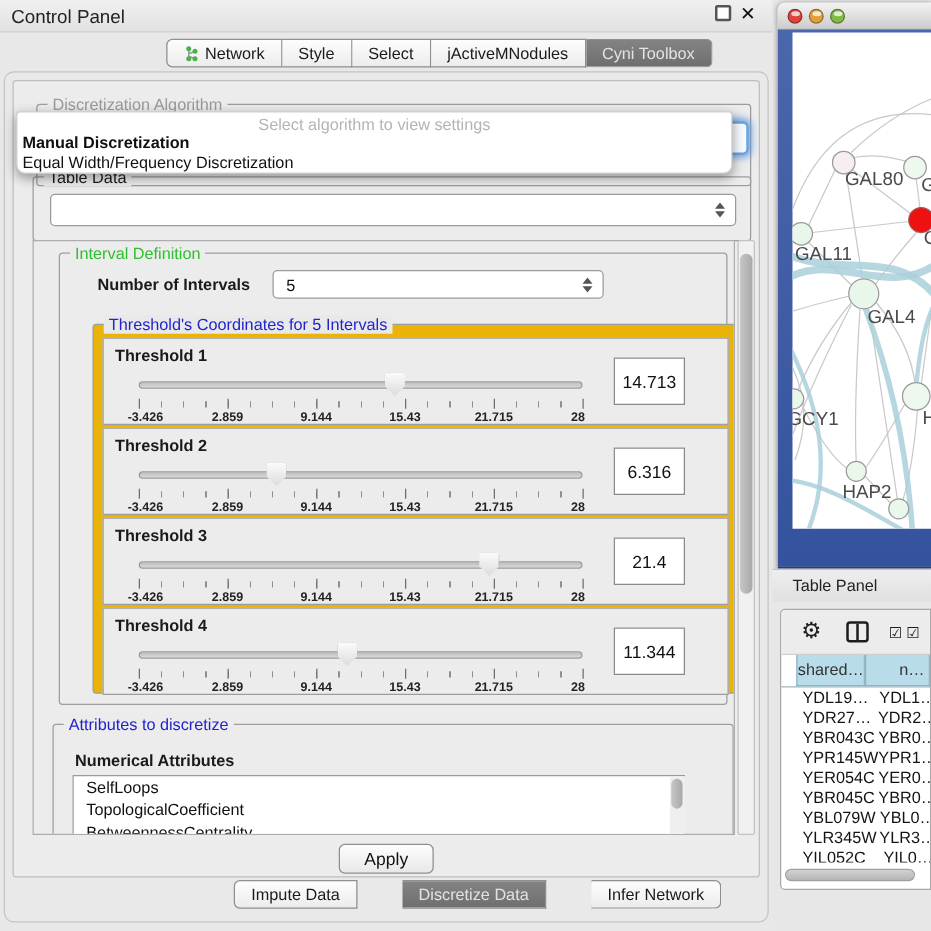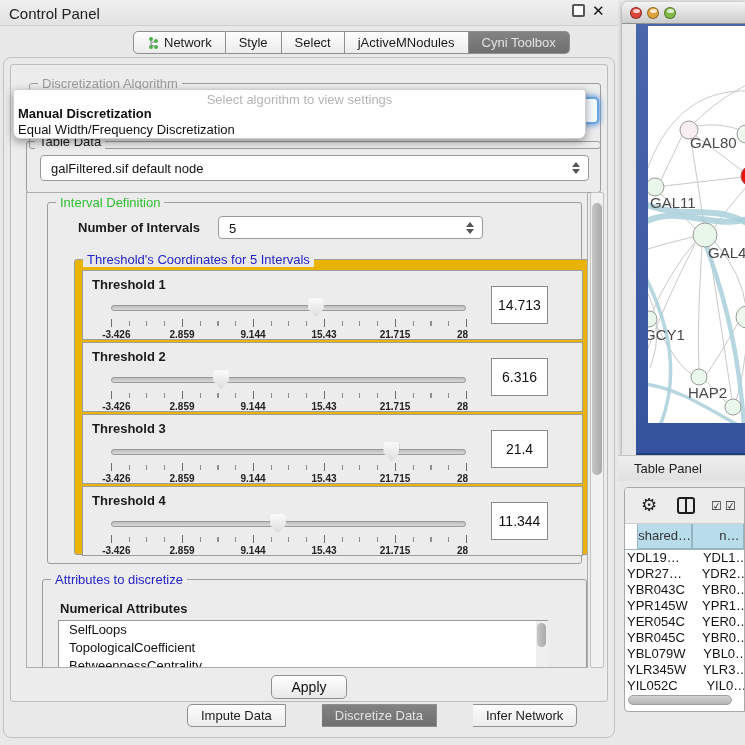--- a/index.html
+++ b/index.html
@@ -113,21 +113,21 @@
   .right-panel { position:absolute; left:618px; top:0; width:127px; height:745px; background:#e7e7e7; }
   .net-window { position:absolute; left:4px; top:2px; width:123px; height:453px;
     border-radius:6px 0 0 0; overflow:hidden; box-shadow:0 1px 4px rgba(0,0,0,.4); }
   .net-titlebar { position:relative; height:22px; background:linear-gradient(#f4f4f4,#cccccc);
     border-bottom:1px solid #909090; }
   .tl { position:absolute; top:5px; width:12px; height:12px; border-radius:50%;
     border:1px solid rgba(0,0,0,.35); cursor:pointer; }
   .tl::after { content:""; position:absolute; left:2px; top:1px; width:7px; height:4px;
     border-radius:50%; background:rgba(255,255,255,.75); }
   .net-frame { position:relative; height:431px;
-    background:linear-gradient(#4a67ac,#35529e); border-bottom:2px solid #22407e;margin-left:14px; }
+    background:linear-gradient(#4a67ac,#35529e); border-bottom:2px solid #22407e; }
   .net-canvas { position:absolute; left:12px; top:2px; width:111px; height:397px; background:#fff; }
   .net-canvas svg { display:block; }
 
   .tp-titlebar { position:absolute; left:0; top:455px; width:127px; height:26px;
     background:linear-gradient(#eeeeee,#e0e0e0); border-top:1px solid #c3c3c3; }
   .tp-title { position:absolute; left:16px; top:5px; font-size:13px; color:#222; }
 
   .table-window { position:absolute; left:6px; top:487px; width:121px; height:225px;
     background:#fff; border:1px solid #a8a8a8; border-radius:4px 0 0 4px; overflow:hidden; }
   .tbl-toolbar { position:relative; height:36px; background:#ececec; border-bottom:1px solid #cfcfcf; }
@@ -137,21 +137,21 @@
   .split-ic::after { content:""; position:absolute; left:6px; top:0; width:2px; height:13px; background:#1d1d1d; }
   .check-ic { position:absolute; top:11px; font-size:12px; color:#1d1d1d; cursor:pointer; }
 
   .tbl-header { display:flex; height:26px; border-bottom:1px solid #9fb6bf; }
   .tbl-header .hc { background:#b9dcea; border:1px solid #93b4c2; border-top:none;
     font-size:13px; color:#333; line-height:24px; cursor:pointer; }
   .hc1 { margin-left:12px; width:74px; text-align:center; }
   .hc2 { width:60px; border-left:none; padding-left:26px; overflow:hidden; }
   .tbl-rows { position:relative; height:140px; overflow:hidden; }
   .trow { display:flex; height:16px; line-height:16px; font-size:13px; color:#141414; cursor:pointer; }
-  .trow .c1 { padding-left:2px; width:86px; white-space:nowrap; overflow:hidden; }
+  .trow .c1 { padding-left:17px; width:86px; white-space:nowrap; overflow:hidden; }
   .trow .c2 { white-space:nowrap; overflow:hidden; }
   .hscroll { position:absolute; left:3px; bottom:6px; width:112px; height:10px; }
   .hscroll .thumb { width:104px; height:10px; background:linear-gradient(#d2d2d2,#b5b5b5);
     border:1px solid #a0a0a0; border-radius:5px; cursor:pointer; }
 
   .net-tab-icon svg { display:block; }
 </style>
 </head>
 <body>
 
@@ -202,21 +202,20 @@
 
         <div class="algo-popup">
           <div class="popup-placeholder">Select algorithm to view settings</div>
           <div class="popup-opt bold">Manual Discretization</div>
           <div class="popup-opt">Equal Width/Frequency Discretization</div>
         </div>
 
         <div class="groupbox tabledata-group">
           <span class="gb-title">Table Data</span>
           <div class="combo tabledata-combo">
-            <span class="val">galFiltered.sif default node</span>
             <span class="stepper">
                 <i class="up"></i>
                 <i class="dn"></i>
               </span>
           </div>
         </div>
 
         <div class="viewport">
 
           <div class="groupbox interval-group">

